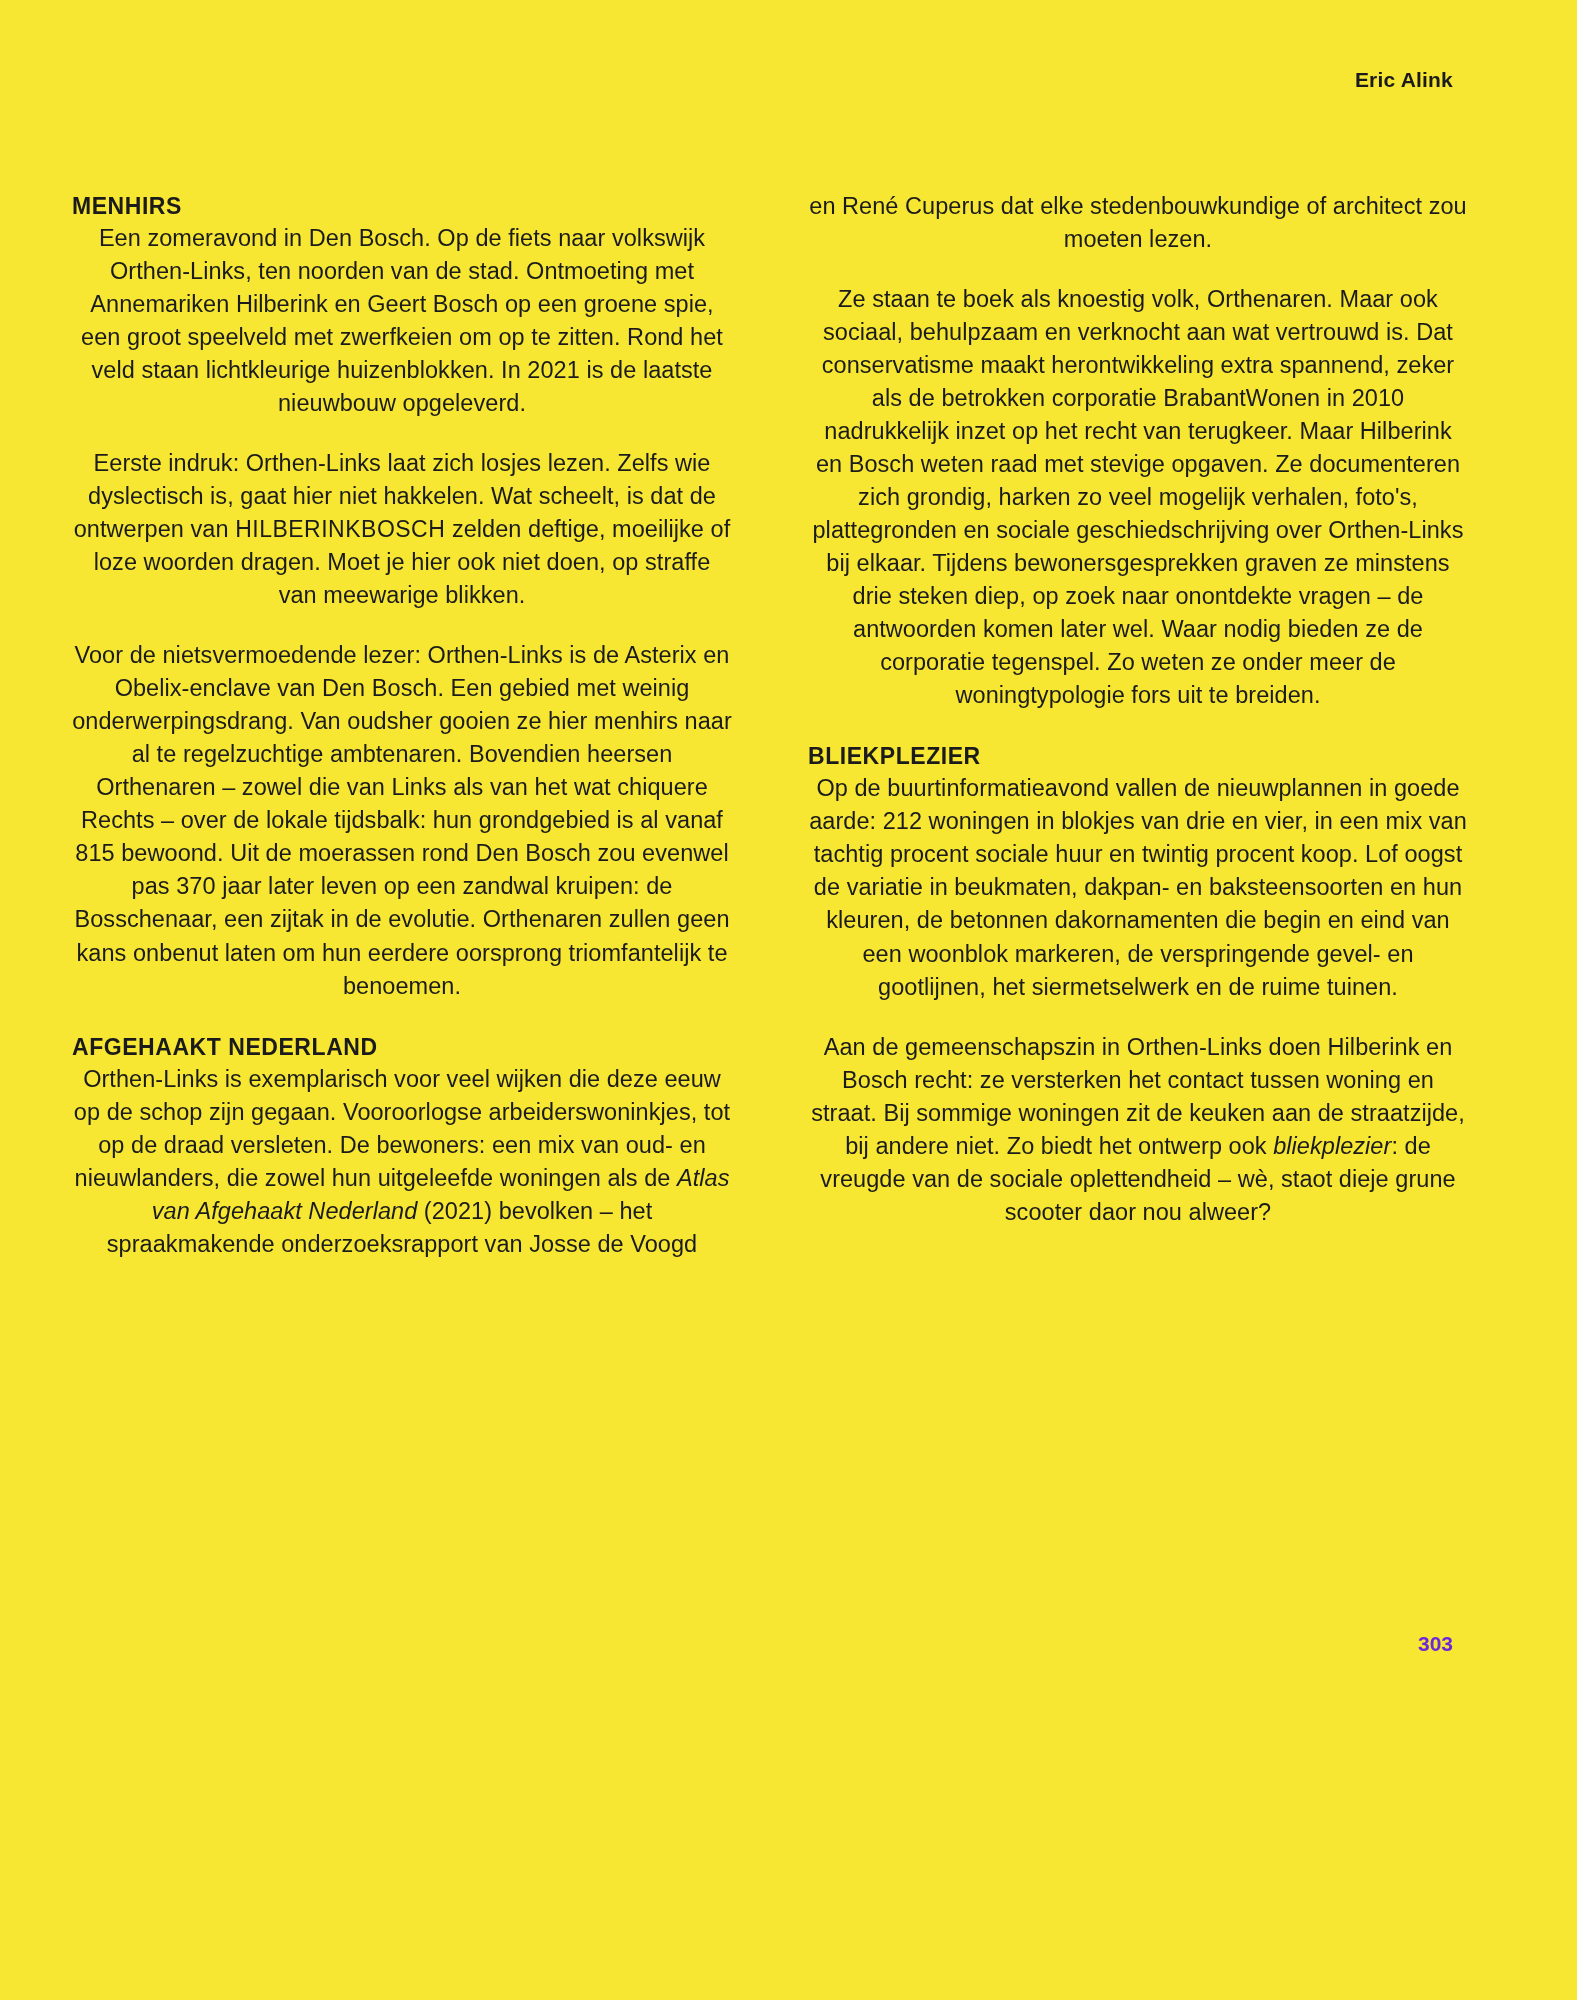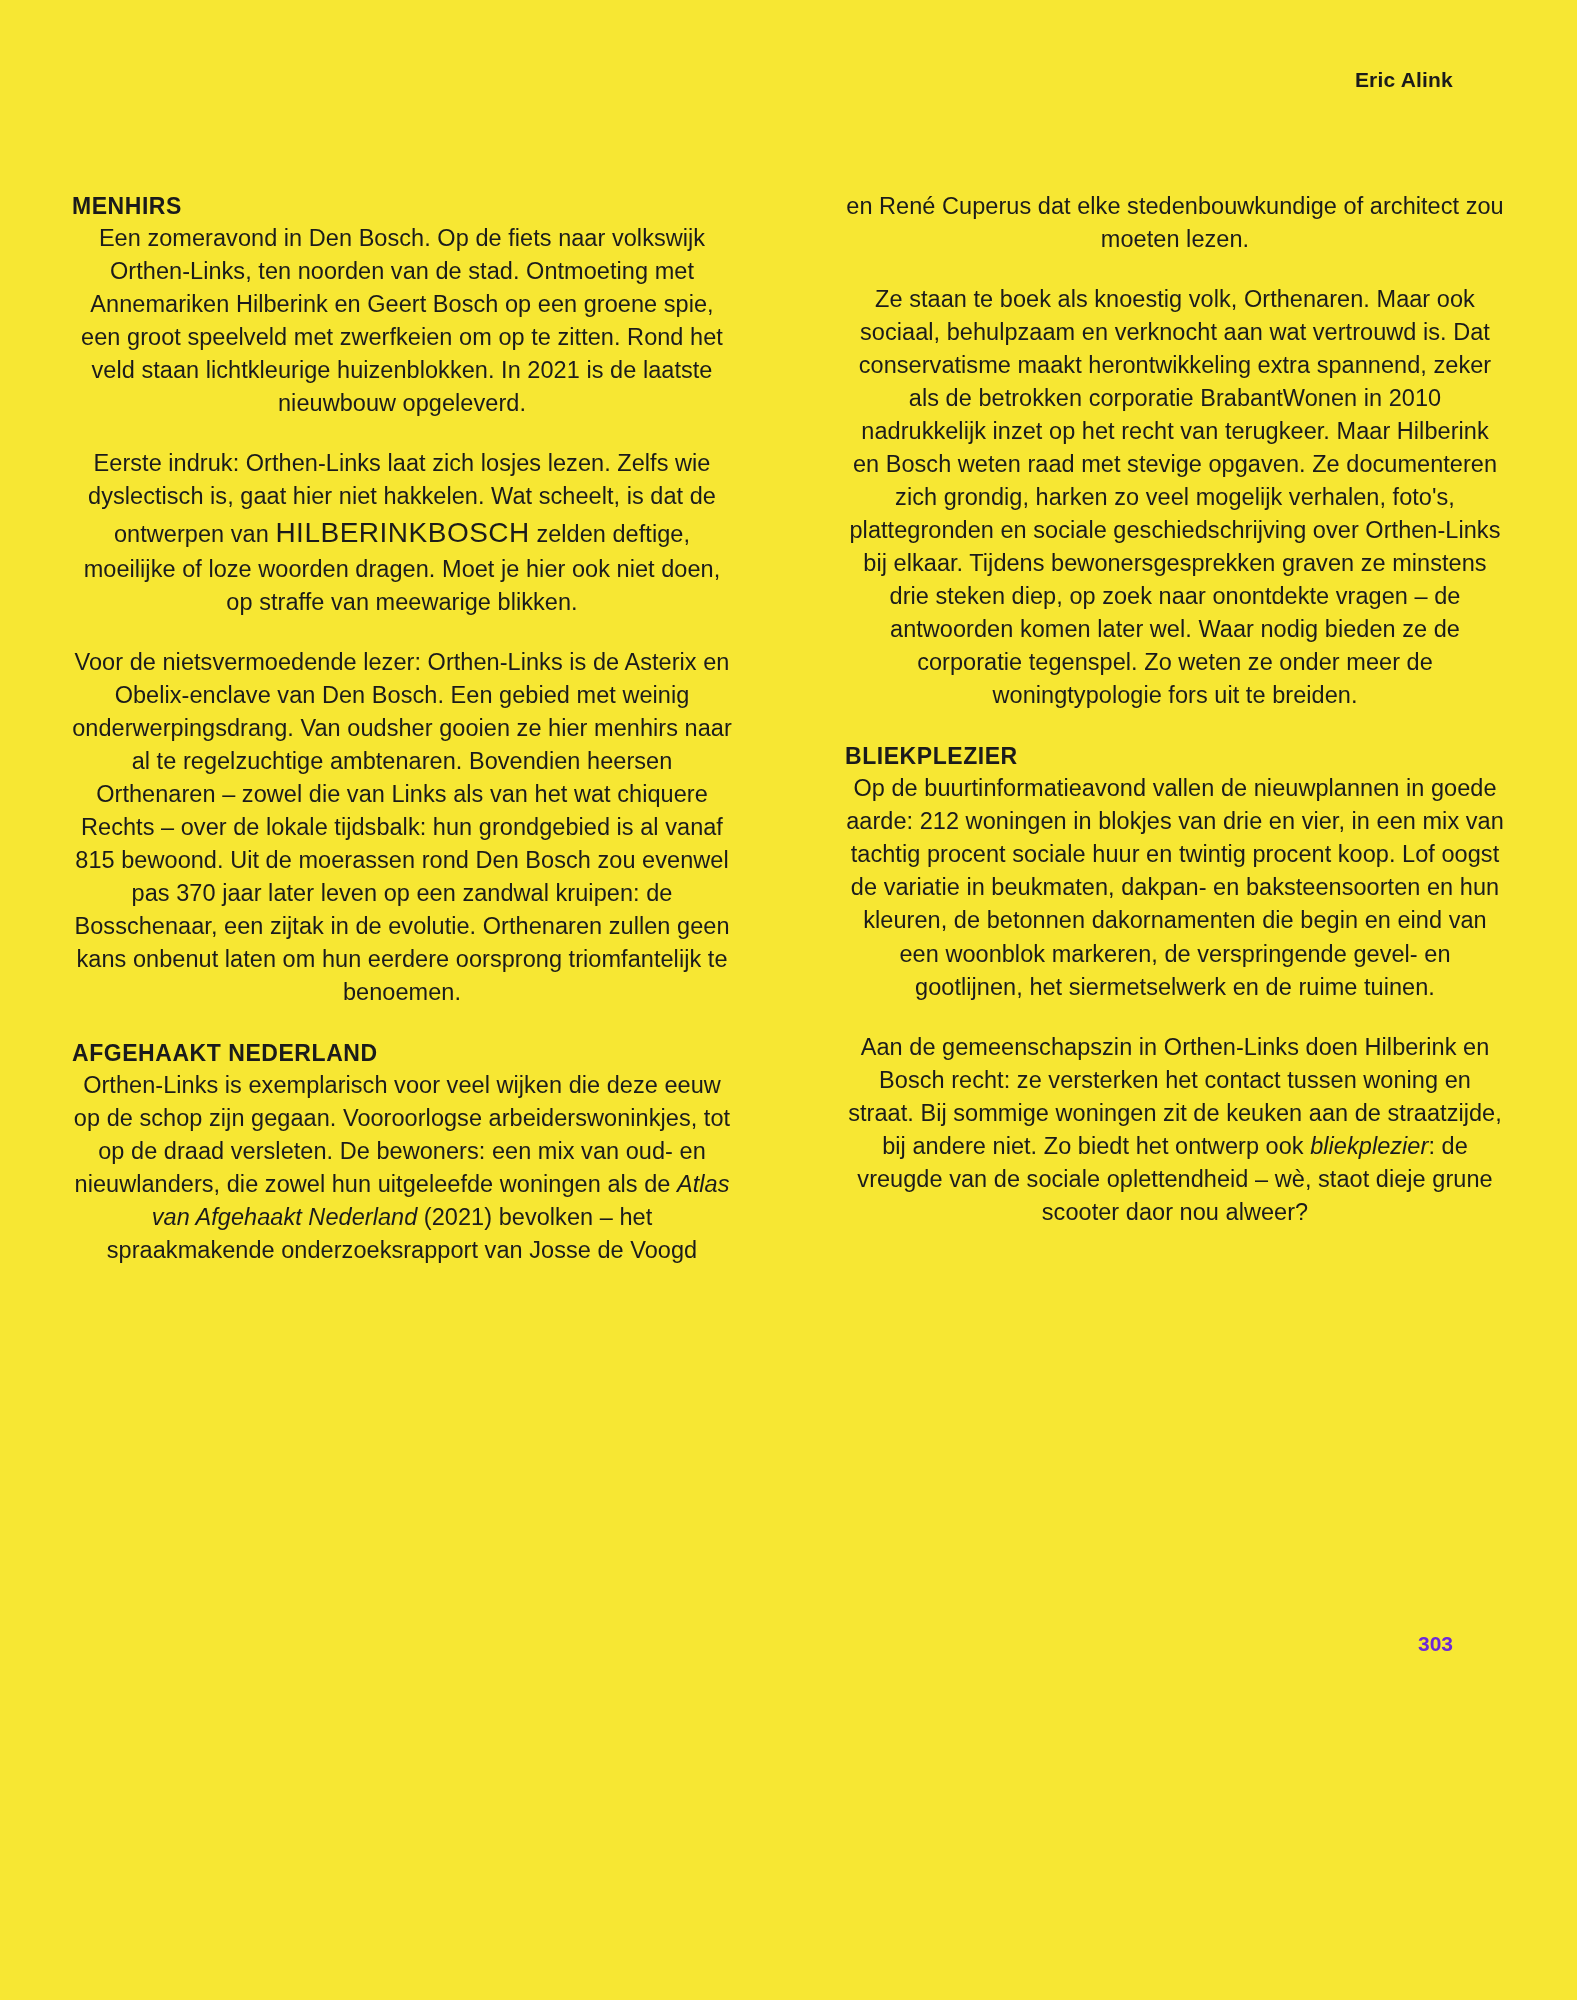--- a/index.html
+++ b/index.html
@@ -29,21 +29,21 @@
     font-weight: bold;
     letter-spacing: 0.2px;
     color: #1b1b1b;
   }
   .columns {
     position: absolute;
     top: 190px;
     left: 72px;
     right: 72px;
     display: flex;
-    gap: 113px;
+    gap: 76px;
   }
   .col {
     width: 660px;
     flex: 0 0 660px;
   }
   p {
     margin: 0 0 27px 0;
     font-size: 23.5px;
     line-height: 1.405;
     letter-spacing: 0.05px;
@@ -58,21 +58,21 @@
     font-size: 23px;
     font-weight: bold;
     letter-spacing: 0.55px;
     line-height: 1.4;
     color: #1b1b1b;
   }
   h2.spaced-above {
     margin-top: 28px;
   }
   .smallcaps {
-    font-size: 28px;
+    font-size: 23px;
     letter-spacing: 0.5px;
   }
   .italic {
     font-style: italic;
   }
   .page-number {
     position: absolute;
     right: 124px;
     bottom: 60px;
     font-size: 21px;

